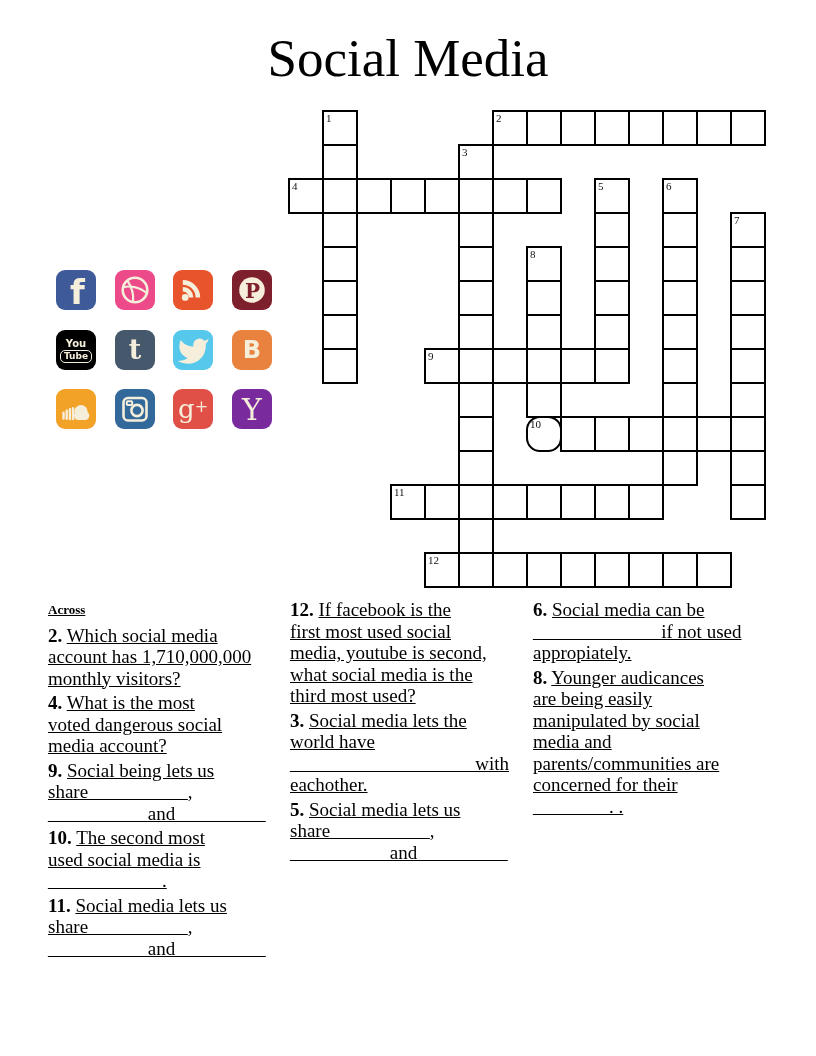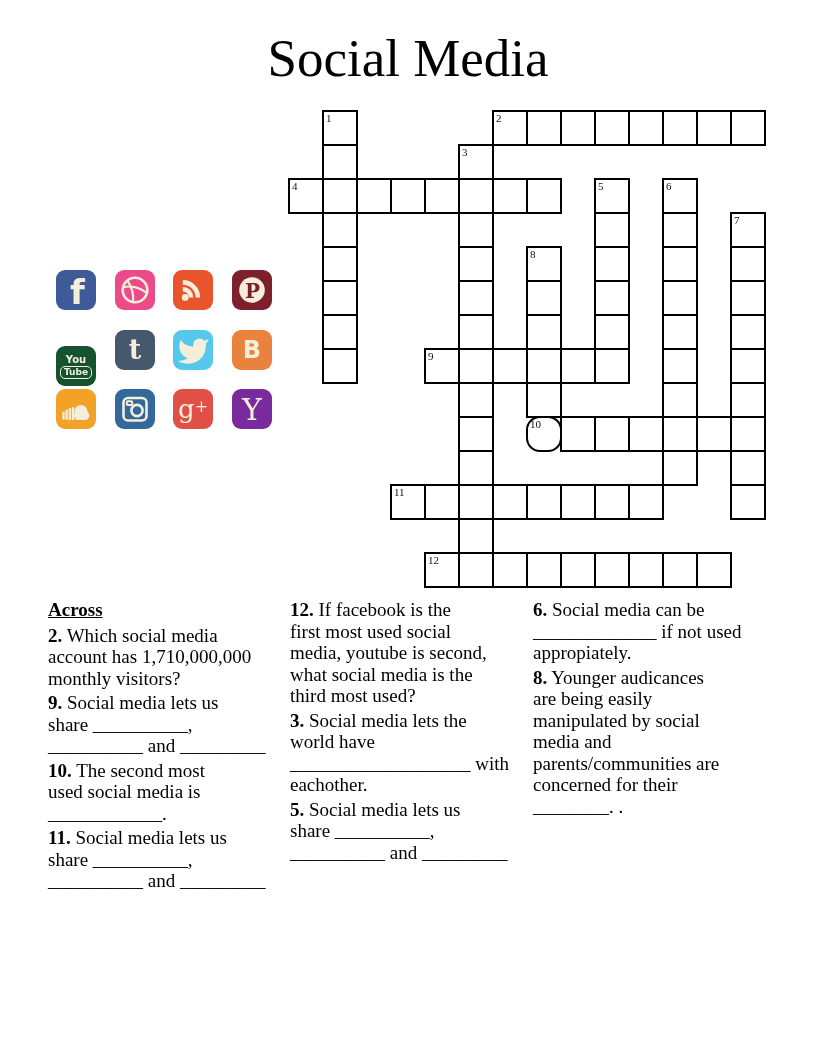--- a/index.html
+++ b/index.html
@@ -41,25 +41,25 @@
   .yt-tube{
     font:bold 9px "DejaVu Sans",sans-serif;line-height:11px;
     border:1.6px solid currentColor;border-radius:5px;padding:0 3px;margin-top:1px;
   }
   
   .clue-col{position:absolute;top:599px;font-size:19px;line-height:21.5px;}
   .clue-col-left{left:48px;width:240px;}
   .clue-col-middle{left:290px;width:242px;}
   .clue-col-right{left:533px;width:258px;}
   .clue-heading{
-    margin:0 0 4px 0;font-weight:bold;text-decoration:underline;font-size:19px;
+    margin:0 0 4px 0;font-weight:bold;text-decoration:underline;font-size:13px;
   }
   .clue{margin:0 0 3px 0;}
   .clue-num{font-weight:bold;}
-  .clue-text{white-space:pre-line;}
+  .clue-text{white-space:pre-line;text-decoration:underline;}
 </style>
 </head>
 <body>
 
 <h1 class="page-title">Social Media</h1>
 
 <div class="cw-grid">
     <div class="cw-cell" style="left: 34px; top: 0px;">
       <span class="cw-num">1</span>
     </div>
@@ -190,21 +190,21 @@
       <path d="M9.8 19.2 a8.3 8.3 0 0 1 8.3 8.3" fill="none" stroke="#f5eedb" stroke-width="4.6"></path>
       <path d="M9.8 12.4 a15.1 15.1 0 0 1 15.1 15.1" fill="none" stroke="#f5eedb" stroke-width="4.6"></path>
       </svg>
     </div>
     <div class="tile" style="background: rgb(126, 31, 45); left: 176px; top: 0px;">
       <svg width="40" height="40" viewBox="0 0 40 40">
       <circle cx="20" cy="20" r="12.8" fill="#f5eedb"></circle>
       <text x="20.5" y="27.5" text-anchor="middle" font-family="DejaVu Serif,serif" font-weight="bold" font-size="20" fill="#7e1f2d">P</text>
       </svg>
     </div>
-    <div class="tile" style="background: #14532d; left: 0px; top: 76px;">
+    <div class="tile" style="background: #000000; left: 0px; top: 60px;">
       <div class="yt" style="color:#f5eedb">
       <div class="yt-you">You</div>
         <div class="yt-tube">Tube</div>
       </div>
     </div>
     <div class="tile" style="background: rgb(69, 88, 108); left: 59px; top: 60px;">
       <span class="tglyph" style="color:#f5eedb">t</span>
     </div>
     <div class="tile" style="background: rgb(86, 200, 236); left: 117px; top: 60px;">
       <svg width="40" height="40" viewBox="0 0 40 40">
@@ -241,21 +241,24 @@
     <div class="tile" style="background: rgb(121, 43, 157); left: 176px; top: 119px;">
       <span class="yglyph" style="color:#f5eedb">Y</span>
     </div>
   </div>
 
 <div class="clue-col clue-col-left">
     <p class="clue-heading">Across</p>
     <p class="clue"><b class="clue-num">2.</b> <span class="clue-text">Which social media
 account has 1,710,000,000
 monthly visitors?</span></p>
-    <p class="clue"><b class="clue-num">9.</b> <span class="clue-text">Social media lets us
+    <p class="clue"><b class="clue-num">4.</b> <span class="clue-text">What is the most
+voted dangerous social
+media account?</span></p>
+    <p class="clue"><b class="clue-num">9.</b> <span class="clue-text">Social being lets us
 share __________,
 __________ and _________</span></p>
     <p class="clue"><b class="clue-num">10.</b> <span class="clue-text">The second most
 used social media is
 ____________.</span></p>
     <p class="clue"><b class="clue-num">11.</b> <span class="clue-text">Social media lets us
 share __________,
 __________ and _________</span></p>
   </div>
 <div class="clue-col clue-col-middle">

